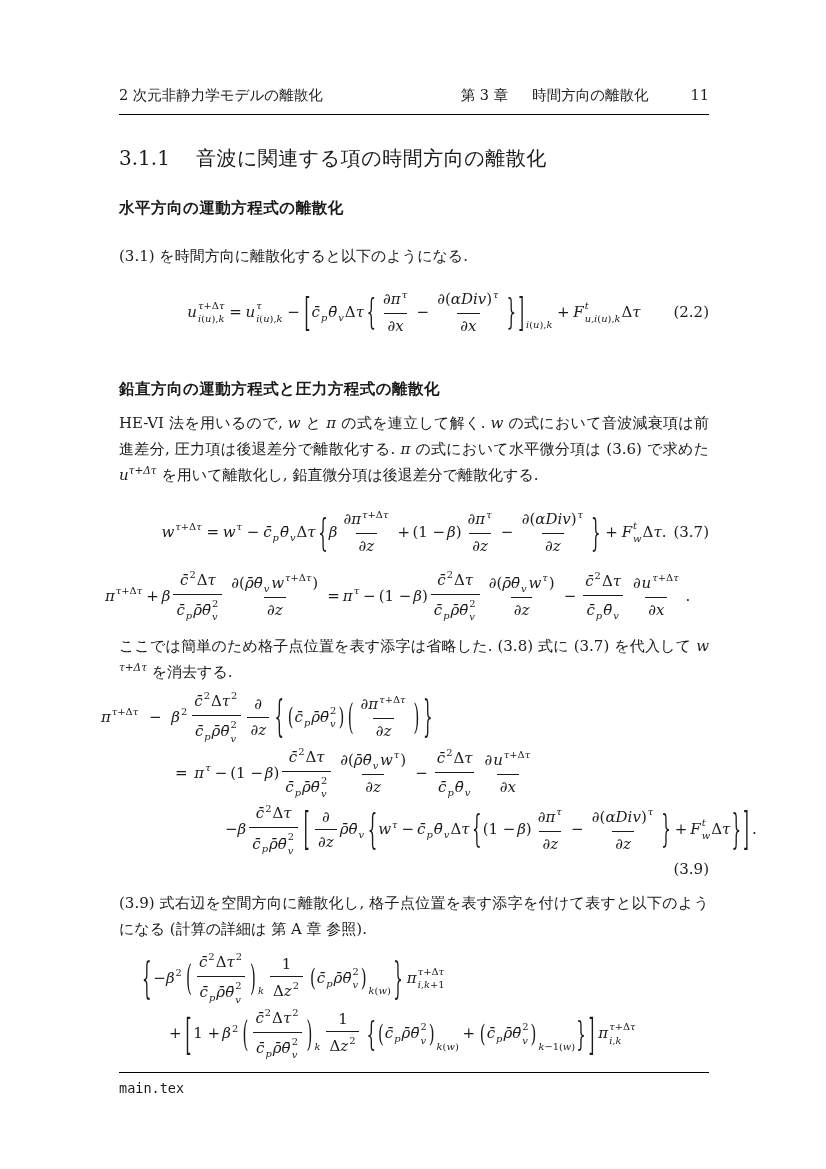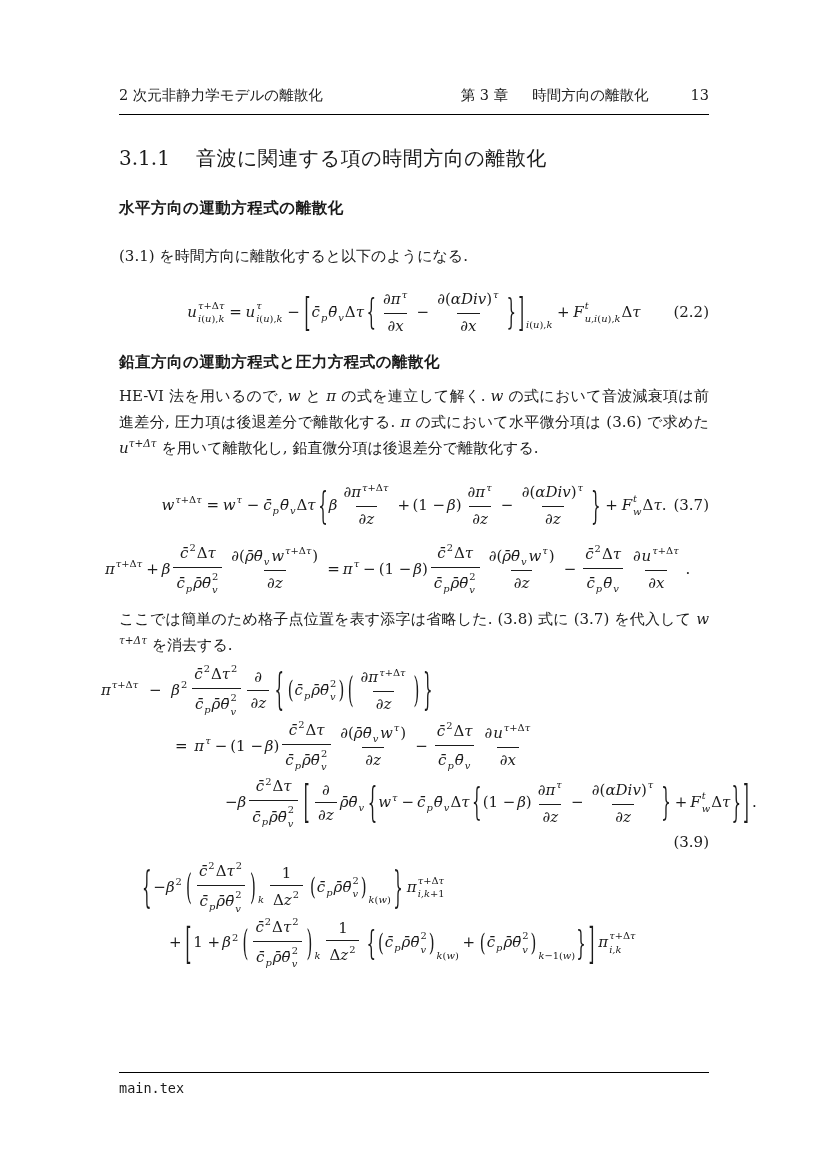--- a/index.html
+++ b/index.html
@@ -12,21 +12,21 @@
   .pageheader { display:flex; justify-content:space-between; align-items:baseline; font-size:14.5px; padding-bottom:9px; border-bottom:1.5px solid #000; }
   .pageheader-right { display:flex; gap:0; align-items:baseline;justify-content:flex-end; }
   .hdr-chap { margin-right:24px; }
   .hdr-title { margin-right:42px; }
 
   
   .secheading { margin-top:30px; font-size:20px; font-weight:normal; display:flex; align-items:baseline; }
   .secheading .num { font-family:"DejaVu Serif",serif; margin-right:26px; }
   .secheading .ttl { font-family:"Liberation Sans",sans-serif; letter-spacing:0.5px; }
   .subheading { margin-top:26px; font-size:15.5px; font-weight:bold; font-family:"Liberation Sans",sans-serif; letter-spacing:0.5px; }
-  .subheading.second { margin-top:9px; }
+  .subheading.second { margin-top:36px; }
 
   
   .para { margin-top:24px; font-size:15px; line-height:26px; text-align:justify; }
   .para .mi { font-style:italic; font-family:"DejaVu Serif",serif; }
   .para .rsup { font-size:70%; vertical-align:super; line-height:0; }
   .para.tight { margin-top:10px; }
   .para.p2 { margin-top:10px; }
   .para.p4 { margin-top:12px; }
 
   
@@ -69,21 +69,21 @@
 <body>
 
 <div class="page">
   <div class="content">
 
     <div class="pageheader">
       <span>2 次元非静力学モデルの離散化</span>
       <span class="pageheader-right">
         <span class="hdr-chap">第 3 章</span>
         <span class="hdr-title">時間方向の離散化</span>
-        <span>13</span>
+        <span>11</span>
       </span>
     </div>
 
     <div class="secheading">
       <span class="num">3.1.1</span>
       <span class="ttl">音波に関連する項の時間方向の離散化</span>
     </div>
 
     <div class="subheading">水平方向の運動方程式の離散化</div>
 
@@ -1062,20 +1062,21 @@
             </span>
             <span class="md" style="transform: scaleY(2.7);">}</span>
             <span class="md" style="transform: scaleY(3);">]</span>
             <span class="msp" style="width: 0.15em;"></span>
             <span class="mr">.</span>
           </span>
         </div>
       <div class="eqnumline">(3.9)</div>
     </div>
 
+    <p class="para p4">(3.9) 式右辺を空間方向に離散化し, 格子点位置を表す添字を付けて表すと以下のようになる (計算の詳細は 第 A 章 参照).</p>
 
     <div class="eqblockL eqfont">
       <div class="eqline eqLl1">
           <span class="mg">
             <span class="md" style="transform: scaleY(2.9);">{</span>
             <span class="msp" style="width: 0.05em;"></span>
             <span class="mr">−</span>
             <span class="mg">
               <span class="mi">β</span>
               <span class="msc">

